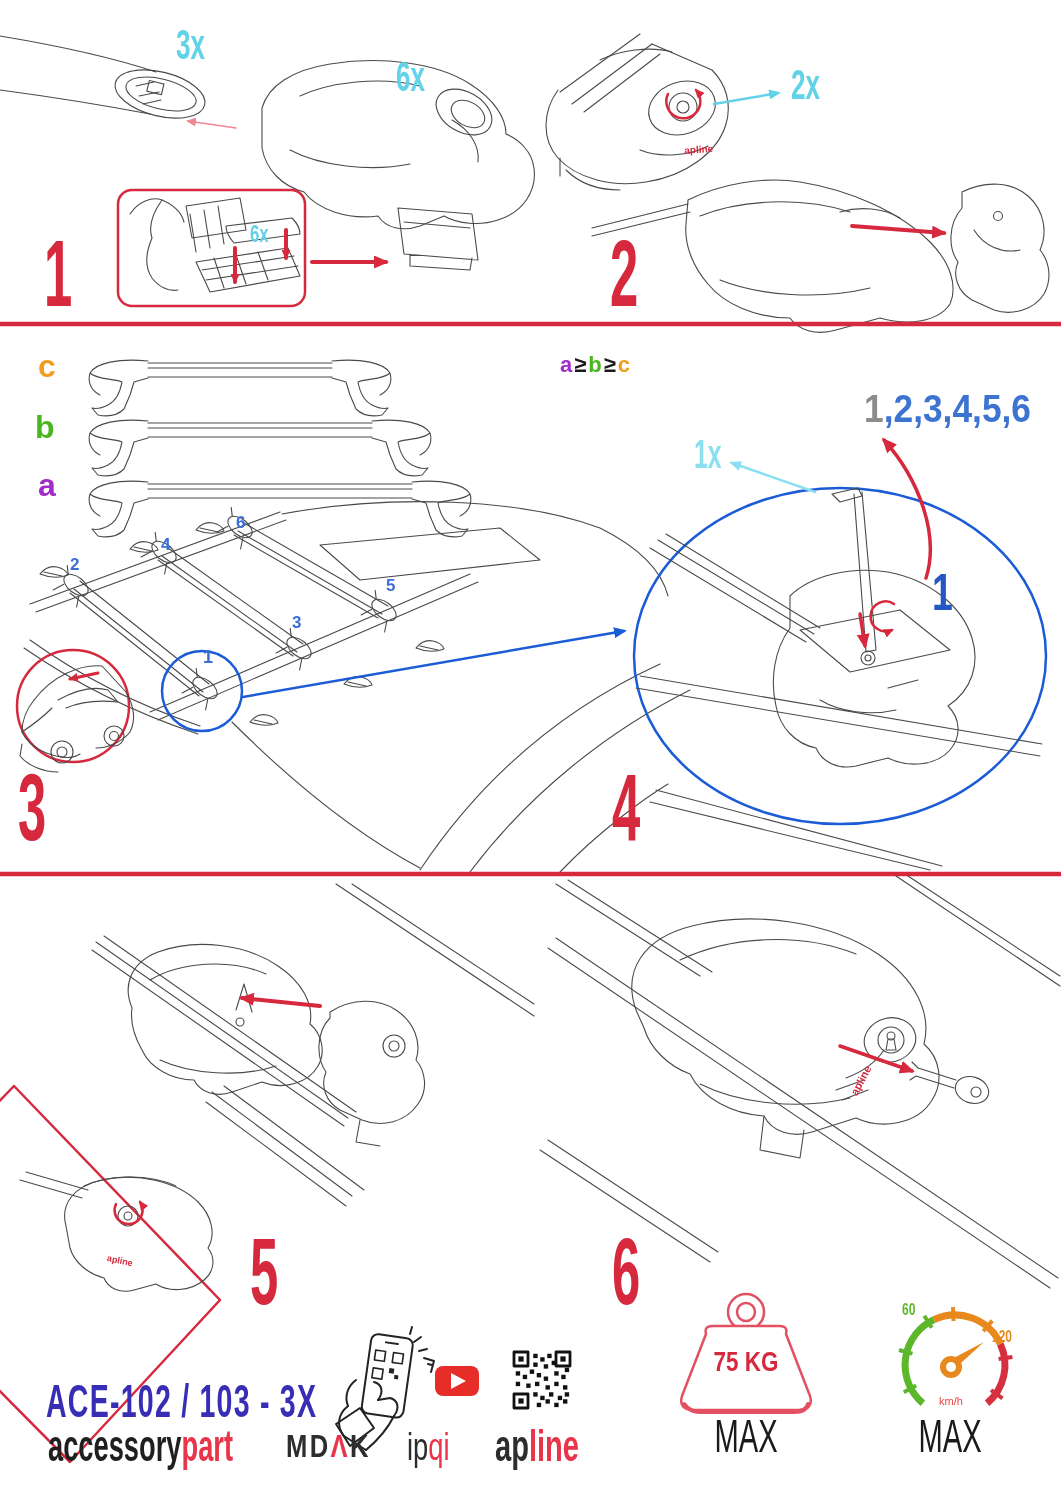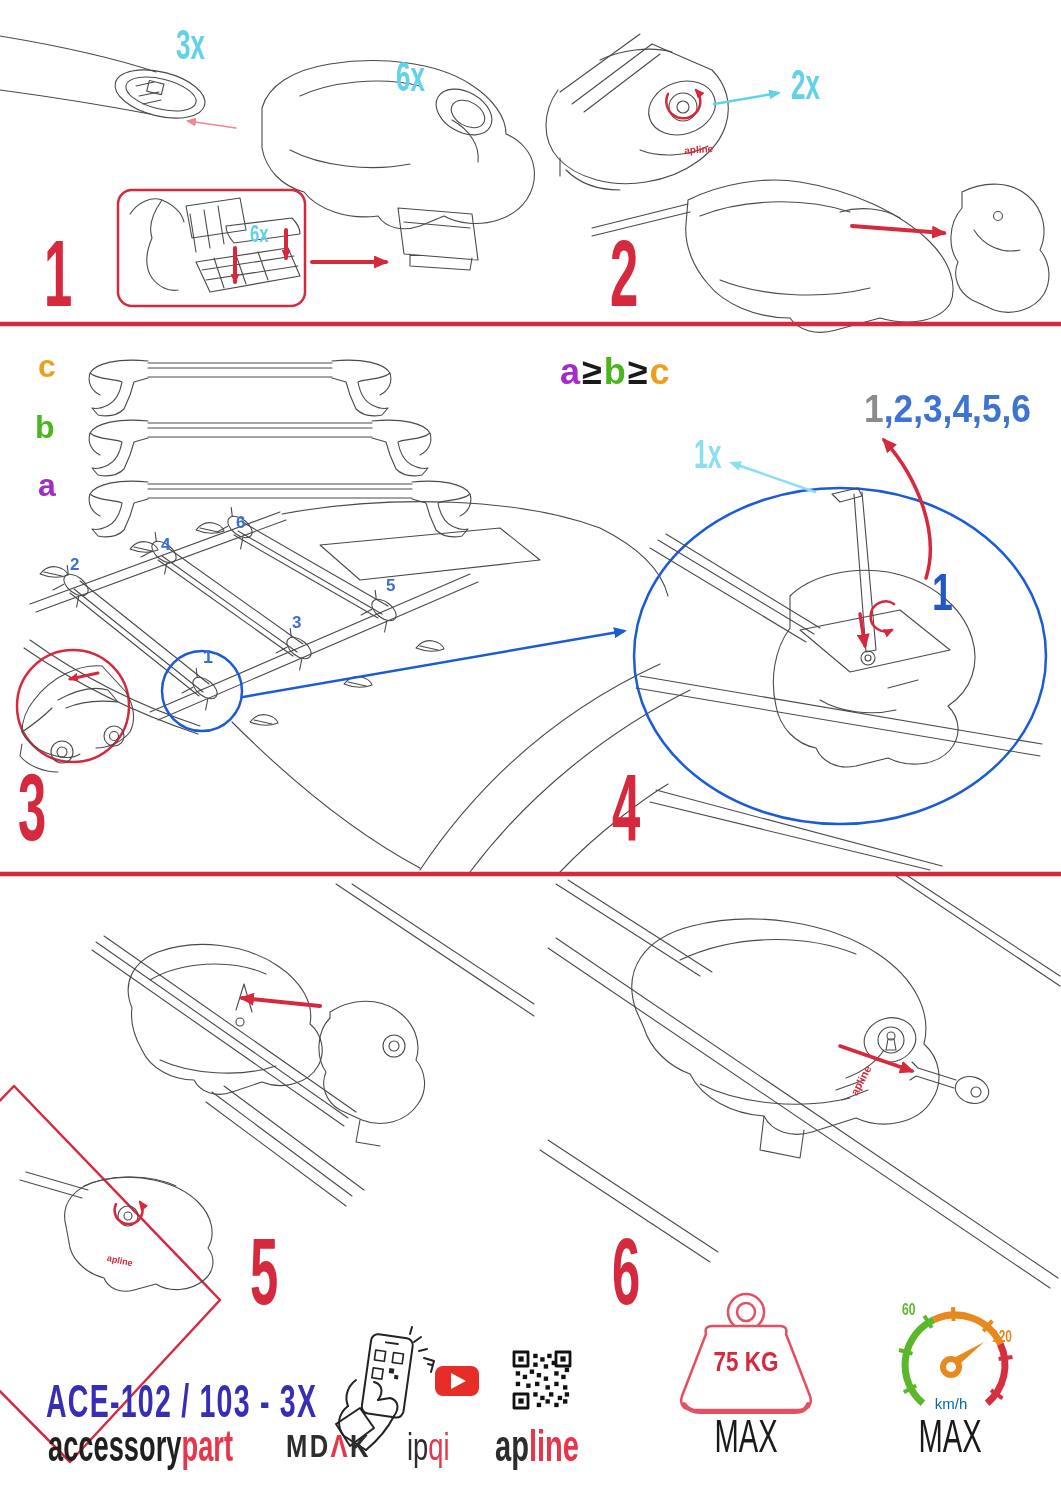--- a/index.html
+++ b/index.html
@@ -330,21 +330,21 @@
 <div class="num" style="left:44px;top:236px;">1</div>
 
 <div class="qty" style="left:791px;top:64px;">2x</div>
 <div class="lbl" style="left:684px;top:146px;font-size:10px;font-weight:bold;color:#d6293d;transform:rotate(-4deg);">apline</div>
 <div class="num" style="left:610px;top:236px;">2</div>
 
 <div class="lbl" style="left:38px;top:350px;font-size:32px;font-weight:bold;color:#f09c1c;">c</div>
 <div class="lbl" style="left:35px;top:411px;font-size:32px;font-weight:bold;color:#4ab61e;">b</div>
 <div class="lbl" style="left:38px;top:469px;font-size:32px;font-weight:bold;color:#a22cc8;">a</div>
 
-<div class="lbl" style="left:560px;top:354px;font-size:36px;font-weight:bold;letter-spacing:2px;color:#1a1a1a;">
+<div class="lbl" style="left:560px;top:354px;font-size:22px;font-weight:bold;letter-spacing:2px;color:#1a1a1a;">
   <span style="color:#a22cc8;">a</span><span>≥</span><span style="color:#4ab61e;">b</span><span>≥</span><span style="color:#f09c1c;">c</span>
 </div>
 
 <div class="lbl" style="left:70px;top:556px;font-size:17px;font-weight:bold;color:#3a6fd8;">2</div>
 <div class="lbl" style="left:161px;top:536px;font-size:17px;font-weight:bold;color:#3a6fd8;">4</div>
 <div class="lbl" style="left:236px;top:514px;font-size:17px;font-weight:bold;color:#3a6fd8;">6</div>
 <div class="lbl" style="left:292px;top:614px;font-size:17px;font-weight:bold;color:#3a6fd8;">3</div>
 <div class="lbl" style="left:386px;top:577px;font-size:17px;font-weight:bold;color:#3a6fd8;">5</div>
 <div class="lbl" style="left:203px;top:648px;font-size:18px;font-weight:bold;color:#3a6fd8;">1</div>
 <div class="num" style="left:18px;top:770px;">3</div>
@@ -372,16 +372,16 @@
 <div class="lbl" style="left:407px;top:1428px;font-size:38px;transform:scaleX(.72);">
   <span style="color:#2d2d2d;">ip</span><span style="color:#e8354a;">qi</span>
 </div>
 <div class="lbl" style="left:495px;top:1424px;font-size:44px;font-weight:bold;transform:scaleX(.66);">
   <span style="color:#2d2d2d;">ap</span><span style="color:#e8354a;">line</span>
 </div>
 <div class="lbl ctr" style="left:677px;top:1348px;width:138px;font-size:28px;font-weight:bold;color:#d6293d;transform:scaleX(.8);">75 KG</div>
 <div class="lbl ctr" style="left:677px;top:1412px;width:138px;font-size:47px;color:#1a1a1a;transform:scaleX(.62);">MAX</div>
 <div class="lbl" style="left:902px;top:1302px;font-size:16px;font-weight:bold;color:#5cb82a;transform:scaleX(.75);">60</div>
 <div class="lbl" style="left:992px;top:1329px;font-size:16px;font-weight:bold;color:#e8891d;transform:scaleX(.75);">120</div>
-<div class="lbl ctr" style="left:906px;top:1396px;width:90px;font-size:15px;color:#0369a1;">km/h</div>
+<div class="lbl ctr" style="left:906px;top:1396px;width:90px;font-size:11px;color:#ef4444;">km/h</div>
 <div class="lbl ctr" style="left:890px;top:1412px;width:120px;font-size:47px;color:#1a1a1a;transform:scaleX(.62);">MAX</div>
 
 </div>
 
 </body></html>

